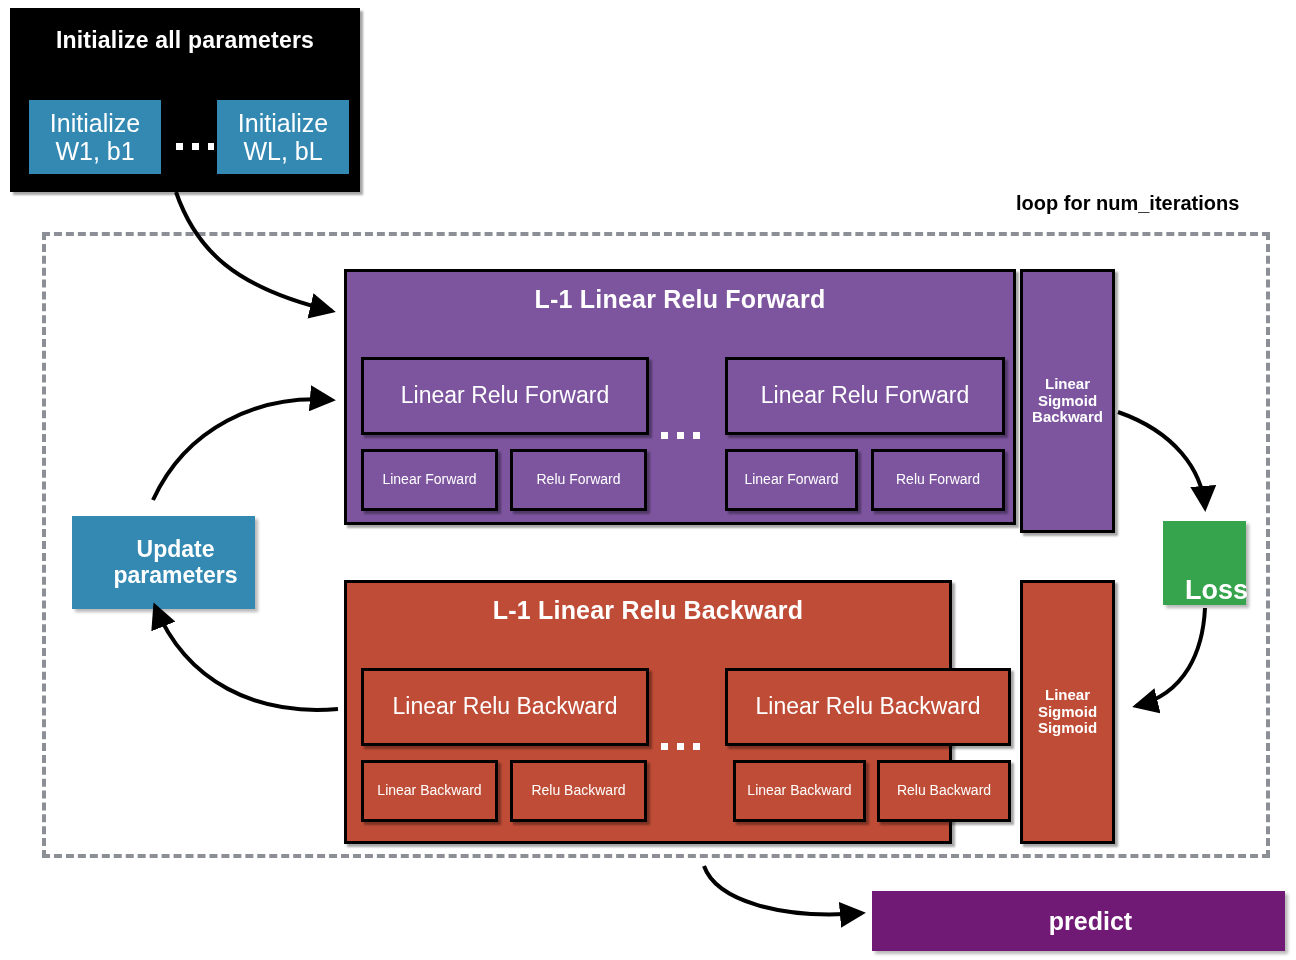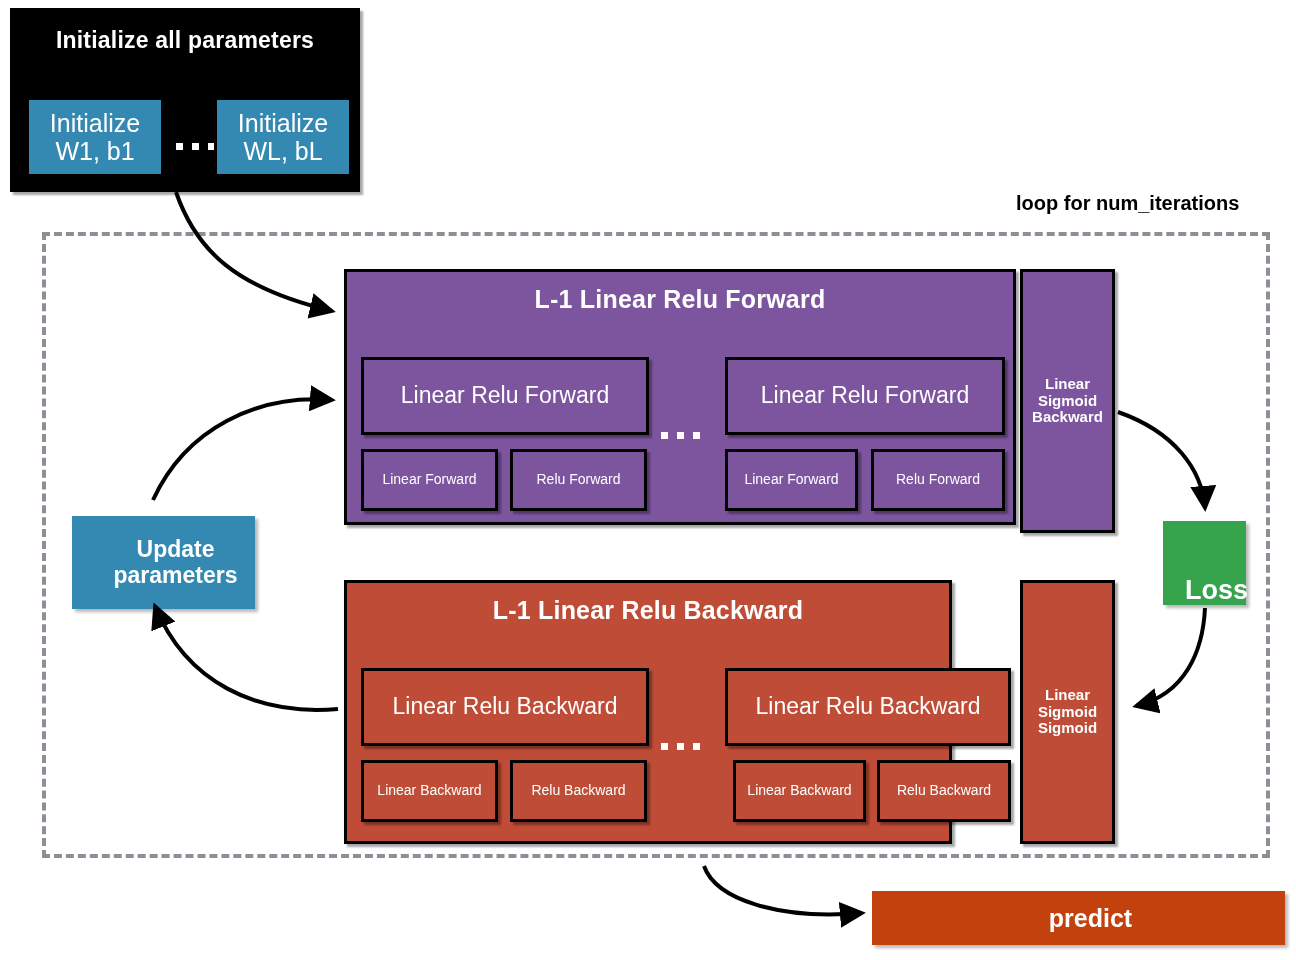--- a/index.html
+++ b/index.html
@@ -193,21 +193,21 @@
 
   <div class="box soft" style="left:1163px; top:521px; width:83px; height:84px; background:#36a44d; font-size:27px; font-weight:bold;align-items:flex-end;">
     <span>Loss</span>
   </div>
 
   <div class="box soft" style="left:72px; top:516px; width:183px; height:93px; background:#3389b2; font-size:23px; font-weight:bold; flex-direction:column;">
     <span>Update</span>
     <span>parameters</span>
   </div>
 
-  <div class="box soft" style="left:872px; top:891px; width:413px; height:54px; background:#c2410c; font-size:25px; font-weight:bold;">
+  <div class="box soft" style="left:872px; top:891px; width:413px; height:60px; background:#701a75; font-size:25px; font-weight:bold;">
     <span>predict</span>
   </div>
 
   <svg class="arrows" viewBox="0 0 1296 960">
     <defs>
       <marker id="ah" viewBox="0 0 10 10" refX="8.5" refY="5" markerWidth="6.5" markerHeight="6.5" orient="auto-start-reverse">
         <path d="M 0 0 L 10 5 L 0 10 z" fill="#000000"></path>
       </marker>
     </defs>
 

